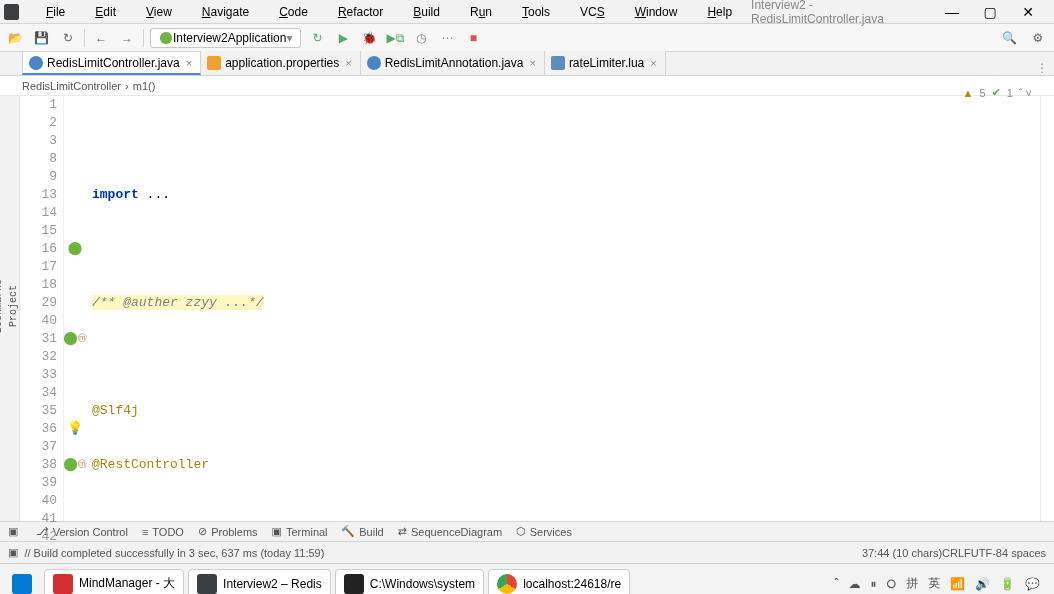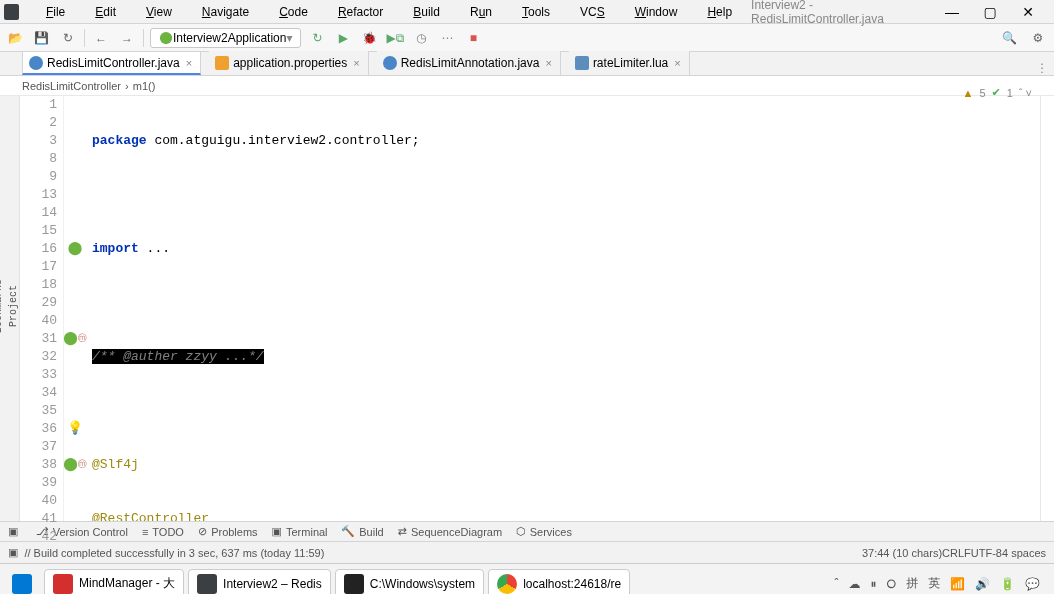--- a/index.html
+++ b/index.html
@@ -16,21 +16,21 @@
 
 
 .toolbar { height:28px; display:flex; align-items:center; background:#f7f7f7; border-bottom:1px solid #d4d4d4; padding:0 6px; gap:6px; }
 .tbtn { width:20px; height:20px; display:flex; align-items:center; justify-content:center; color:#666; }
 .sep { width:1px; height:18px; background:#d4d4d4; }
 .runconf { display:flex; align-items:center; border:1px solid #c8c8c8; border-radius:3px; padding:2px 8px; background:#fff;}
 .runconf .spring{width:14px;height:14px;fill:#6db33f;}
 .toolbar .right { margin-left:auto; display:flex; gap:8px; align-items:center;}
 
 
-.tabs { height:24px; display:flex; align-items:flex-end; background:#f2f2f2; border-bottom:1px solid #d4d4d4; padding-left:22px; gap:8px; position:relative;}
+.tabs { height:24px; display:flex; align-items:flex-end; background:#f2f2f2; border-bottom:1px solid #d4d4d4; padding-left:22px; gap:0; position:relative;}
 .tab { display:flex; align-items:center; padding:3px 8px 3px 6px; gap:4px; border-right:1px solid #d4d4d4; background:#f2f2f2; height:24px;}
 .tab.active{ background:#fff; border-bottom:2px solid #4a86e8; border-top:1px solid #d4d4d4; border-left:1px solid #d4d4d4;}
 .tab .ico{width:14px;height:14px;}
 .tab .close{color:#888;font-size:11px;margin-left:2px;}
 .tabsright{margin-left:auto;display:flex;align-items:center;gap:6px;padding-right:6px;color:#888;}
 
 
 .crumb { height:20px; display:flex; align-items:center; padding:0 8px 0 22px; color:#555; font-size:11px; border-bottom:1px solid #e8e8e8;}
 .crumb .sep2::before{content:"›"; margin:0 4px;}
 
@@ -38,21 +38,21 @@
 .editor { display:flex; height:425px; position:relative; font-family: Consolas,"Courier New",monospace; font-size:13px; }
 .lefttools { width:20px; background:#f2f2f2; border-right:1px solid #e4e4e4; display:flex; flex-direction:column; align-items:center; gap:4px; padding-top:4px; font-size:10px; color:#555; writing-mode:vertical-rl; text-orientation:mixed;}
 .lefttools .lt{transform:rotate(180deg); margin-bottom:8px;}
 .gutter { width:44px; background:#fff; text-align:right; padding:0 6px 0 0; color:#999; line-height:18px; user-select:none; border-right:1px solid #f0f0f0;}
 .markcol { width:22px; background:#fff; line-height:18px;}
 .markcol div{height:18px;display:flex;align-items:center;justify-content:center;}
 .code { flex:1; line-height:18px; white-space:pre; overflow:hidden;}
 .line { height:18px; padding-left:6px;}
 .kw { color:#0033b3; font-weight:bold;}
 .ann { color:#9e880d;}
-.cmt { color:#808080; font-style:italic; background:#000000;}
+.cmt { color:#808080; font-style:italic; background:#fef9c3;}
 
 .rscroll{width:14px;background:#fff;border-left:1px solid #e8e8e8;position:relative;}
 
 
 .botbar{height:20px;display:flex;align-items:center;background:#f2f2f2;border-top:1px solid #d4d4d4;padding:0 8px;gap:14px;font-size:11px;color:#555;}
 .botbar .bi{display:flex;align-items:center;gap:4px;}
 
 
 .status{height:22px;display:flex;align-items:center;background:#f2f2f2;border-top:1px solid #d4d4d4;padding:0 8px;font-size:11px;color:#555;}
 .status .r{margin-left:auto;display:flex;}
@@ -215,21 +215,20 @@
       <div></div>
     <div style="color:#e3a21a">💡</div>
     <div></div>
     <div style="color:#6db33f">⬤<span style="color:#c9806f;font-size:9px">ⓜ</span></div>
     <div></div>
       <div></div>
       <div></div>
       <div></div>
   </div>
   <div class="code">
-    <div class="line"><span class="kw">package</span><span> com.atguigu.interview2.controller;</span></div>
     <div class="line"></div>
     <div class="line"><span class="kw">import</span><span> ...</span></div>
     <div class="line"></div>
     <div class="line"><span class="cmt">/** @auther zzyy ...*/</span></div>
     <div class="line"></div>
     <div class="line"><span class="ann">@Slf4j</span></div>
     <div class="line"><span class="ann">@RestController</span></div>
     
     
     

